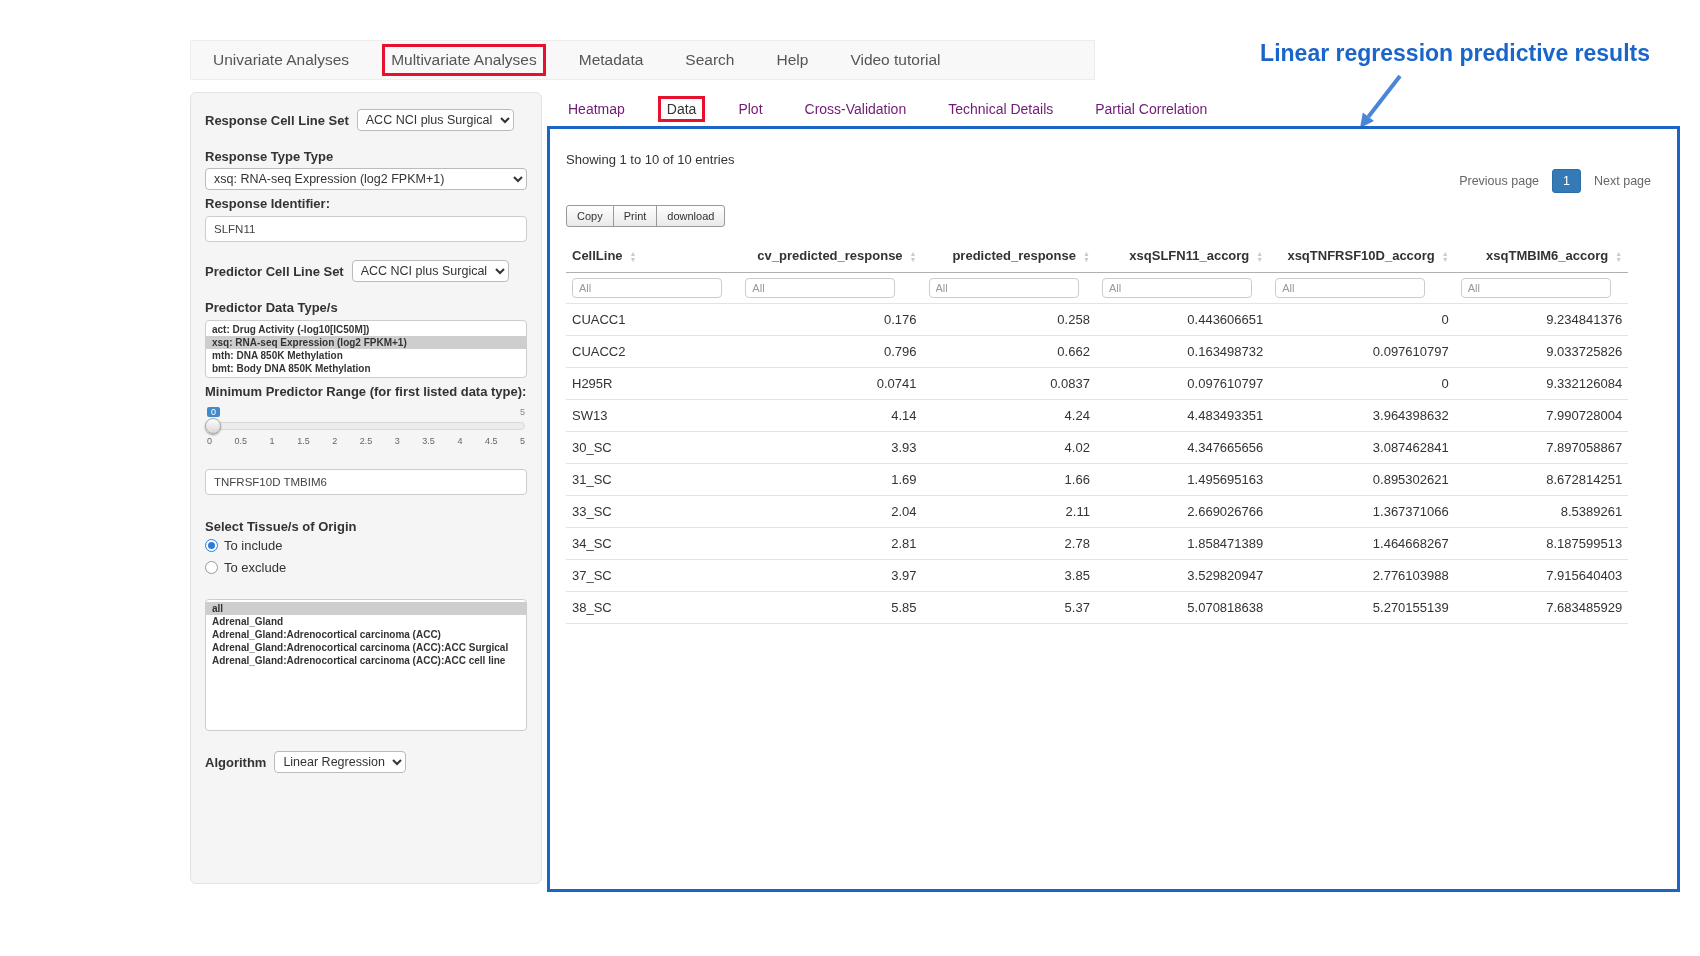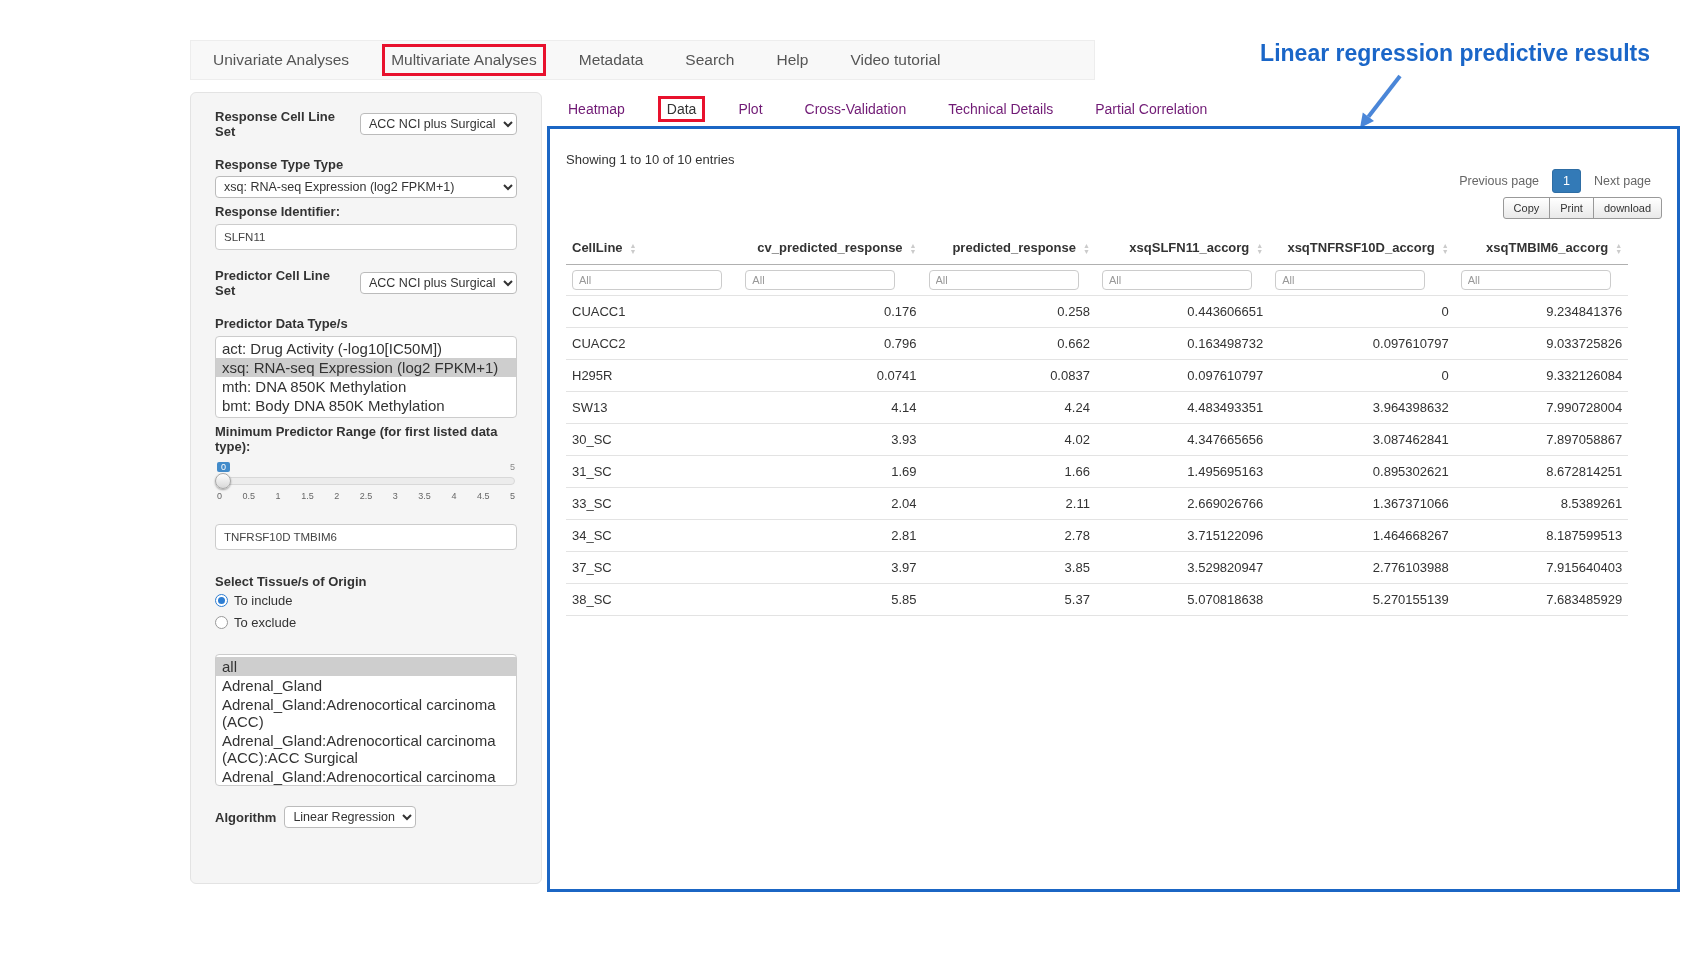--- a/index.html
+++ b/index.html
@@ -15,34 +15,34 @@
   .red-box { box-shadow:0 0 0 3px #e8112d; }
 
   
   .annotation-text { position:absolute; top:40px; left:1170px; width:480px; text-align:right;
                      color:#1a66c8; font-size:23px; font-weight:bold; }
   .annotation-arrow { position:absolute; left:1350px; top:70px; }
 
   
   .sidebar { position:absolute; left:190px; top:92px; width:352px; height:792px;
              background:#f5f5f5; border:1px solid #e3e3e3; border-radius:6px;
-             padding:16px 24px; font-size:13px; }
+             padding:16px 14px; font-size:13px; }
   .form-label { font-weight:bold; font-size:13px; color:#333; }
   .inline-row { display:flex; align-items:center; gap:8px; }
   .field { margin-bottom:18px; }
   .field-tight { margin-bottom:6px; }
   select { font-family:inherit; font-size:12.5px; color:#333; background:#fff;
            border:1px solid #bbb; border-radius:4px; padding:2px 4px; }
   .full-select { width:100%; margin-top:4px; }
   .text-input { width:100%; background:#fff; border:1px solid #ccc; border-radius:4px;
                 padding:6px 8px; font-size:11.5px; color:#444; font-family:inherit; margin-top:5px; }
   .listbox { background:#fff; border:1px solid #ccc; border-radius:4px; padding:2px 0;
              margin-top:5px; overflow:hidden; }
-  .listbox-option { padding:1px 6px; font-size:15px; white-space:nowrap; overflow:hidden;
-                    text-overflow:ellipsis; cursor:pointer; }
+  .listbox-option { padding:1px 6px; font-size:10px; white-space:nowrap; overflow:hidden;
+                    text-overflow:ellipsis; cursor:pointer;font-weight:bold; }
   .listbox-option.selected { background:#cecece; }
   .listbox.wrap .listbox-option { white-space:normal; }
   .tissue-list { height:132px; }
 
   
   .slider-wrap { margin:8px 2px 18px; }
   .slider-labels-top { position:relative; height:13px; }
   .slider-min-chip { position:absolute; left:0; top:0; background:#428bca; color:#fff;
                      font-size:9px; padding:0 4px; border-radius:2px; }
   .slider-max-label { position:absolute; right:0; top:0; font-size:9px; color:#888; }
@@ -69,21 +69,21 @@
   .main-panel { position:absolute; left:547px; top:126px; width:1133px; height:766px;
                 border:3px solid #1b66c4; background:#fff; padding:10px 16px; }
   .show-row { display:flex; align-items:center; gap:7px; font-size:13px; }
   .show-select { font-size:11px; padding:1px 2px; }
   .dt-info { margin-top:13px; font-size:13px; }
   .pagination { display:flex; justify-content:flex-end; align-items:center; gap:3px;
                 font-size:12.5px; color:#666; margin-top:2px; }
   .page-btn { padding:5px 10px; cursor:pointer; color:#666; }
   .page-current { background:#337ab7; color:#fff; border:1px solid #2e6da4; border-radius:3px;
                   padding:4px 10px; cursor:pointer; }
-  .dt-buttons { display:flex; margin:4px 0 12px;justify-content:flex-end; }
+  .dt-buttons { display:flex; margin:12px 0 12px; }
   .dt-btn { font-size:11px; color:#333; background:linear-gradient(#ffffff,#e9e9e9);
             border:1px solid #999; padding:4px 10px; cursor:pointer; margin-right:-1px; font-family:inherit; }
   .dt-btn:first-child { border-radius:3px 0 0 3px; }
   .dt-btn:last-child { border-radius:0 3px 3px 0; }
 
   table.data-table { width:97%; border-collapse:collapse; font-size:13px; color:#333; }
   .data-table th { text-align:left; font-weight:bold; padding:9px 6px;
                    border-bottom:1px solid #b0b0b0; white-space:nowrap; cursor:pointer; }
   .data-table th.num { text-align:right; }
   .data-table td { padding:8px 6px; border-bottom:1px solid #e3e3e3; }
@@ -324,21 +324,21 @@
             <td class="num">2.04</td>
             <td class="num">2.11</td>
             <td class="num">2.669026766</td>
             <td class="num">1.367371066</td>
             <td class="num">8.5389261</td>
           </tr>
           <tr>
             <td>34_SC</td>
             <td class="num">2.81</td>
             <td class="num">2.78</td>
-            <td class="num">3.715122096</td>
+            <td class="num">1.858471389</td>
             <td class="num">1.464668267</td>
             <td class="num">8.187599513</td>
           </tr>
           <tr>
             <td>37_SC</td>
             <td class="num">3.97</td>
             <td class="num">3.85</td>
             <td class="num">3.529820947</td>
             <td class="num">2.776103988</td>
             <td class="num">7.915640403</td>

